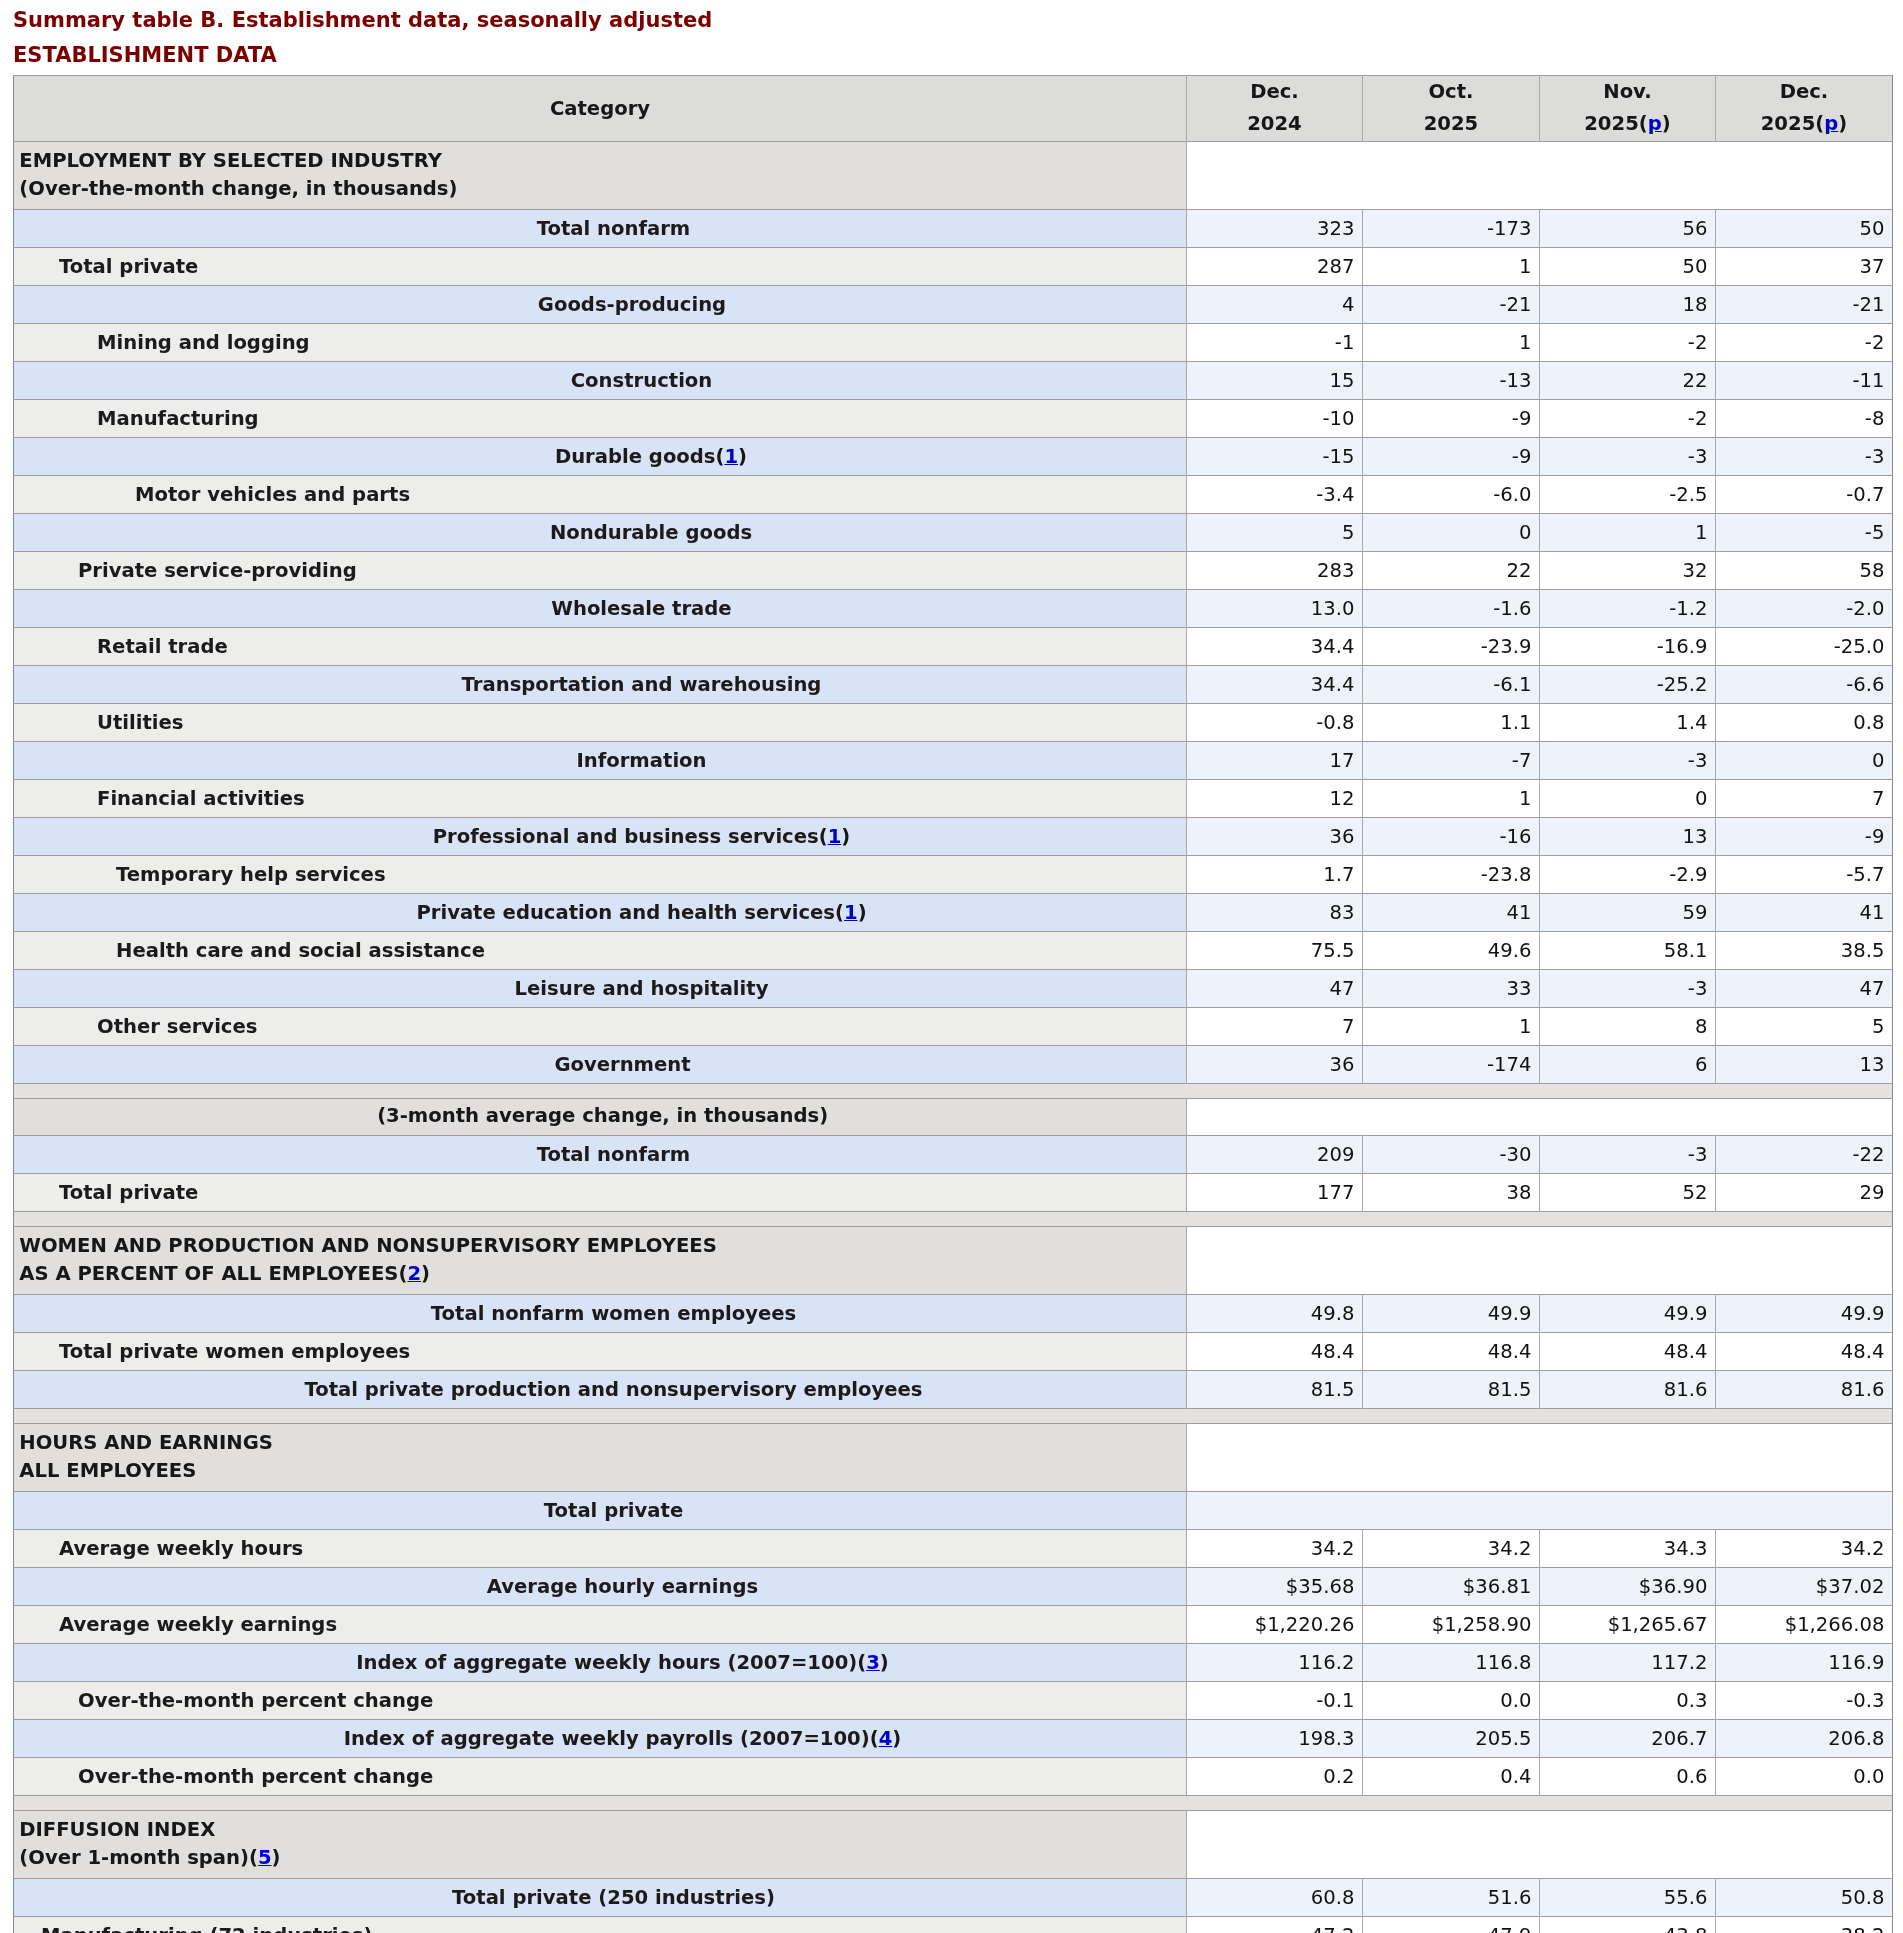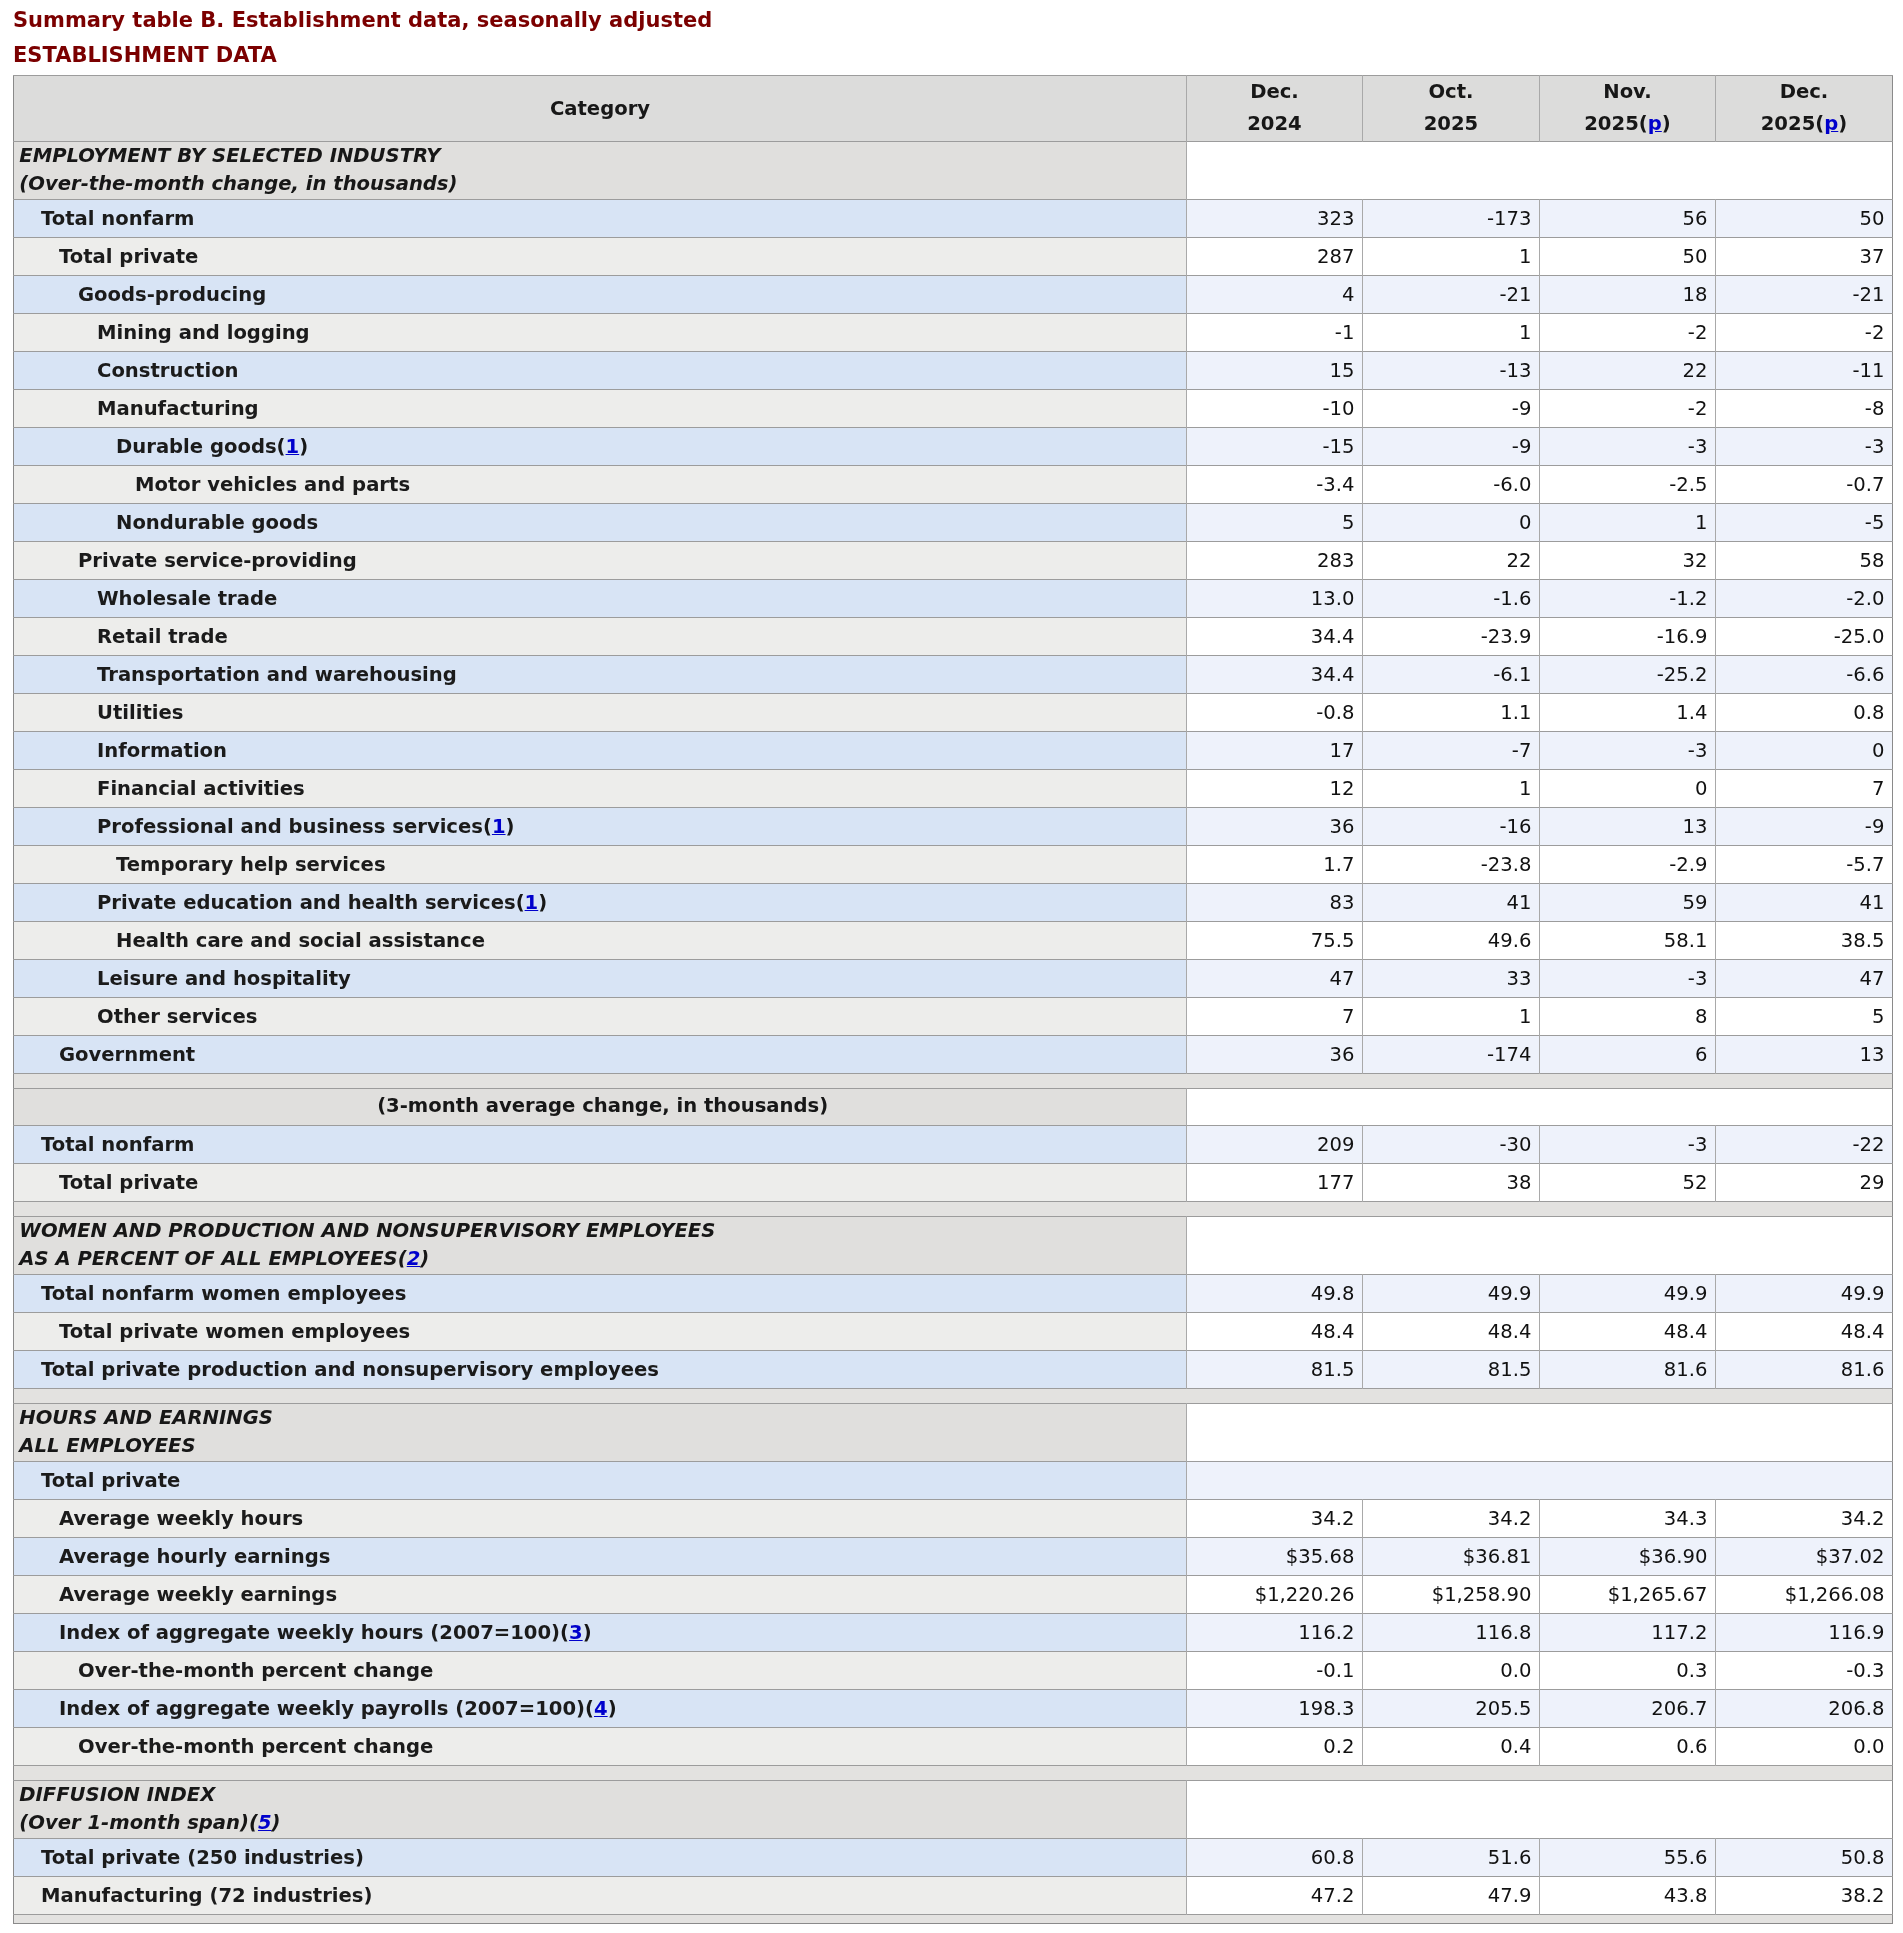--- a/index.html
+++ b/index.html
@@ -17,28 +17,28 @@
         border-left:0.8px solid #a9a9a9;}
   td:first-child,th:first-child{border-left:none;}
 
   tr.colhdr{height:66px;}
   tr.colhdr th{background:var(--header-gray,#dcdcdb);font-size:19.6px;font-weight:bold;text-align:center;color:#171717;}
   tr.colhdr th .m{line-height:1.1;margin-bottom:10.6px;}
   tr.colhdr th .y{line-height:1.1;}
 
   tr.sechdr td.seclbl{background:var(--section-gray,#e0dfdd);font-size:19.6px;font-weight:bold;color:#171717;
         padding-left:5.3px;white-space:normal;}
-  tr.sechdr.h2{height:58px;font-style:italic;} tr.sechdr.h1{height:37px;text-align:center;}
+  tr.sechdr.h2{height:68px;} tr.sechdr.h1{height:37px;text-align:center;}
   tr.sechdr td.secempty{background:#ffffff;}
   .secline{line-height:1.45;}
 
   tr.drow{height:38px;font-size:19.6px;}
   tr.drow td.lbl{font-weight:bold;color:#1b1b1b;}
   tr.drow td.val{text-align:right;padding-right:7.6px;font-weight:normal;color:#111;}
-  tr.drow.blue td.lbl{background:var(--row-blue,#d8e4f5);}
+  tr.drow.blue td.lbl{background:var(--row-blue,#d8e4f5);text-align:center;}
   tr.drow.blue td.val{background:var(--row-blue-val,#eef2fb);}
   tr.drow.gray td.lbl{background:var(--row-gray,#ededeb);}
   tr.drow.gray td.val{background:#ffffff;}
   td.bluefill{background:var(--row-blue-val,#e3ebf8);}
 
   .ind1{padding-left:27px;} .ind2{padding-left:45px;} .ind3{padding-left:64px;}
   .ind4{padding-left:83px;} .ind5{padding-left:102px;} .ind6{padding-left:121px;}
 
   tr.spacer{height:15px;} tr.spacer td{background:var(--spacer-gray,#e3e2e0);}
   tr.spacer.end{height:9px;}

